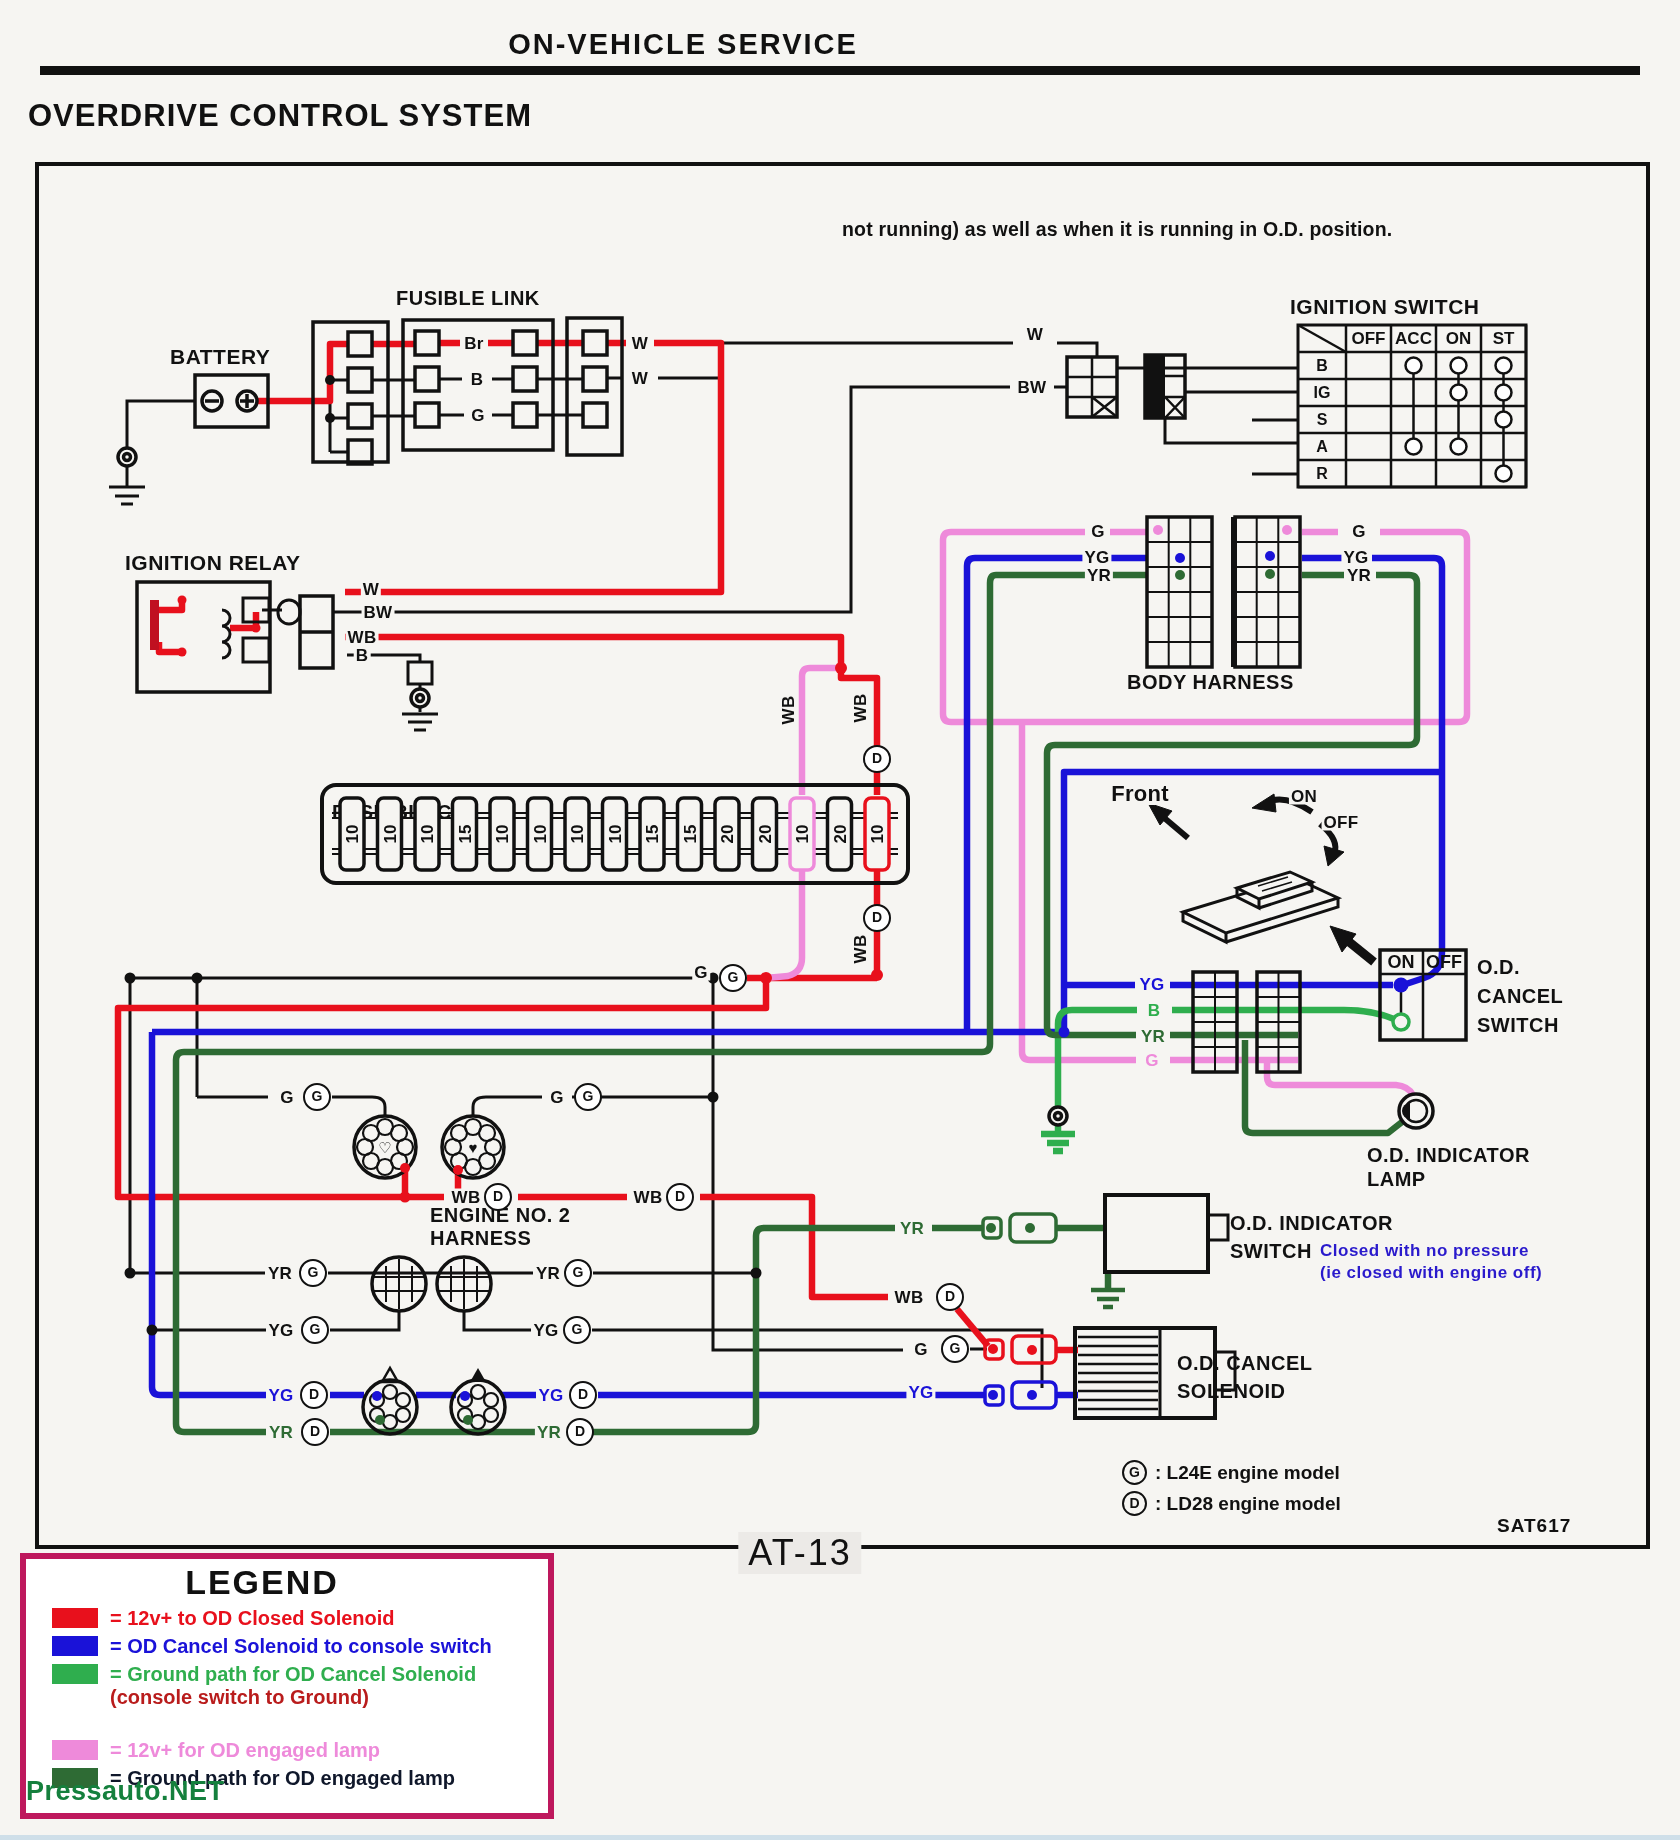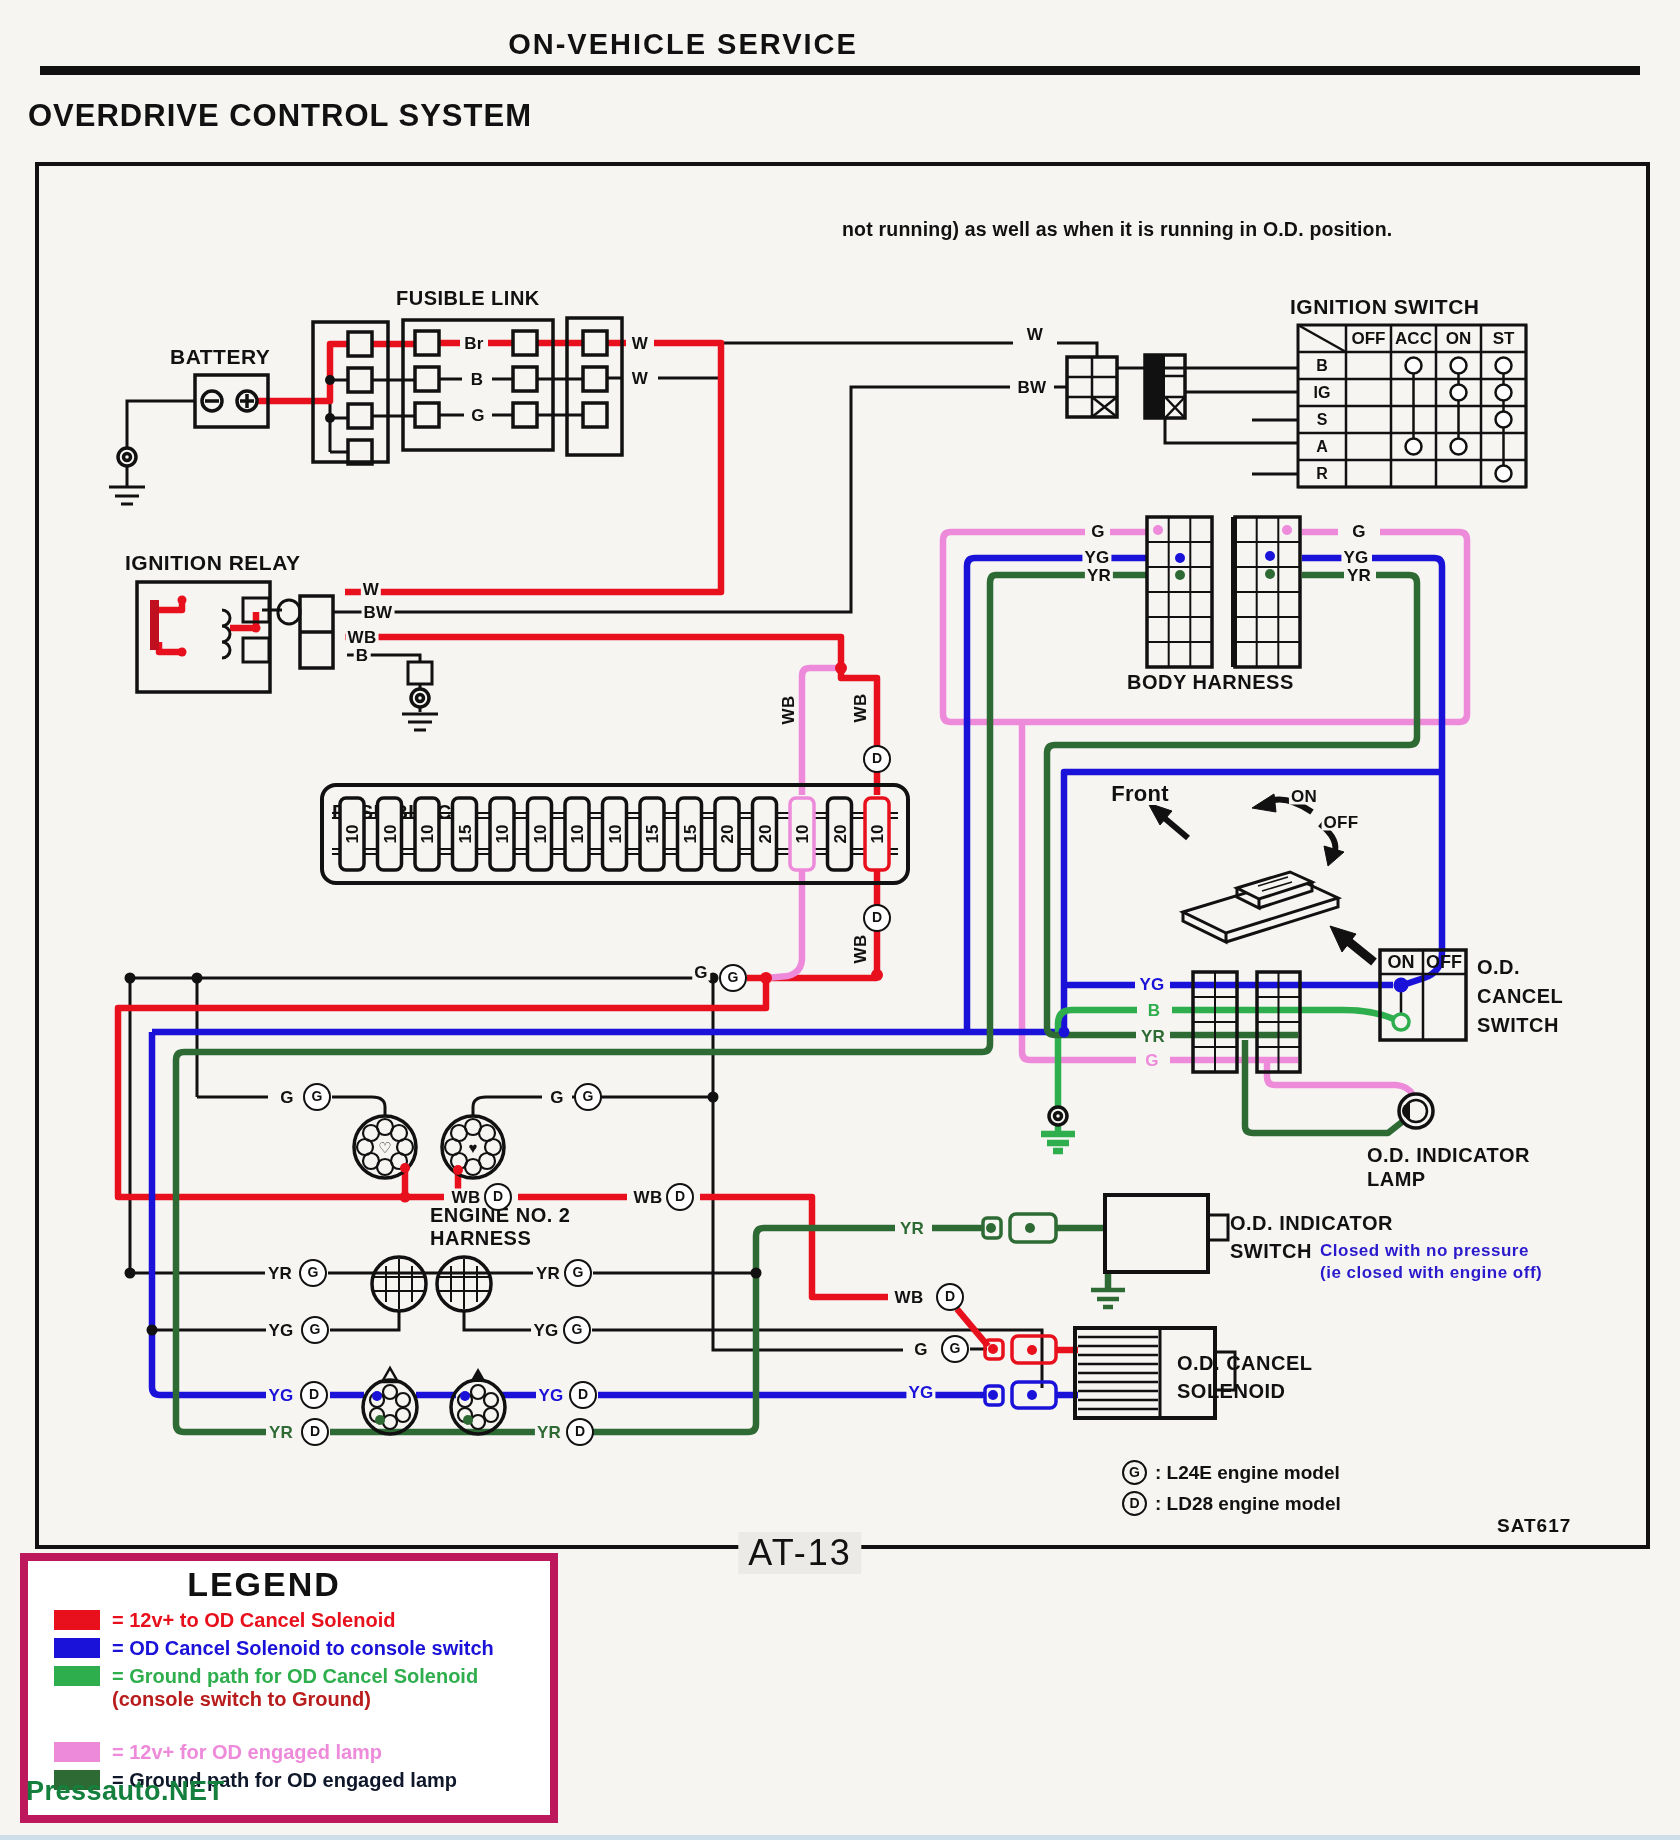--- a/index.html
+++ b/index.html
@@ -10,21 +10,21 @@
   .wl{position:absolute;font-weight:bold;font-size:17px;transform:translate(-50%,-50%);
       white-space:nowrap;background:#f6f5f2;padding:0 2px;letter-spacing:.3px;line-height:1;}
   .mark{position:absolute;width:24px;height:24px;border:2.5px solid #111;border-radius:50%;
         background:#fff;font-weight:bold;font-size:14px;line-height:23px;text-align:center;
         transform:translate(-50%,-50%);}
   #title{top:28px;left:683px;transform:translateX(-50%);font-size:29px;letter-spacing:2px;}
   #rule{top:66px;left:40px;width:1600px;height:9px;background:#111;}
   #section{top:98px;left:28px;font-size:31px;letter-spacing:1px;}
   #frame{top:162px;left:35px;width:1607px;height:1379px;border:4px solid #111;}
   .note{position:absolute;font-weight:bold;font-size:19.5px;letter-spacing:.2px;}
-  #legend{position:absolute;top:1553px;left:20px;width:496px;height:250px;border:8px solid #be185d;
+  #legend{position:absolute;top:1553px;left:20px;width:496px;height:250px;border:6px solid #be185d;
           background:#fff;padding:4px 0 0 26px;}
   #legend-title{font-size:34px;font-weight:bold;letter-spacing:2px;text-align:center;width:420px;}
   .lrow{display:flex;align-items:flex-start;margin-top:5px;font-size:20px;font-weight:bold;line-height:1.15;}
   .lrow.gap{margin-top:30px;}
   .sw{width:46px;height:20px;margin-right:12px;flex:0 0 auto;margin-top:1px;}
   .l2{margin-left:58px;font-size:20px;font-weight:bold;}
   #at13{position:absolute;top:1532px;left:800px;transform:translateX(-50%);font-size:36px;
         font-weight:normal;background:#eceae7;padding:0 10px;letter-spacing:2px;}
   #sat{position:absolute;top:1515px;left:1497px;font-size:19px;font-weight:bold;letter-spacing:1px;}
   #watermark{position:absolute;top:1776px;left:26px;font-size:27px;font-weight:bold;color:#15803d;
@@ -499,21 +499,21 @@
       <div class="mark" style="left: 580px; top: 1432px;">D</div>
       <div class="mark" style="left: 950px; top: 1297px;">D</div>
       <div class="mark" style="left: 955px; top: 1349px;">G</div>
     </div>
 
   <div id="legend">
     <div id="legend-title">LEGEND</div>
     <div id="legend-rows">
         <div class="lrow">
           <span class="sw" style="background: rgb(232, 16, 28);"></span>
-          <span style="color: rgb(232, 16, 28);">= 12v+ to OD Cancel Solenoid</span>
+          <span style="color: rgb(232, 16, 28);">= 12v+ to OD Closed Solenoid</span>
         </div>
         <div class="lrow">
           <span class="sw" style="background: rgb(26, 18, 216);"></span>
           <span style="color: rgb(26, 18, 216);">= OD Cancel Solenoid to console switch</span>
         </div>
         <div class="lrow">
           <span class="sw" style="background: rgb(47, 174, 78);"></span>
           <span style="color: rgb(47, 174, 78);">= Ground path for OD Cancel Solenoid</span>
         </div>
         <div class="l2" style="color: #b91c1c;">(console switch to Ground)</div>

